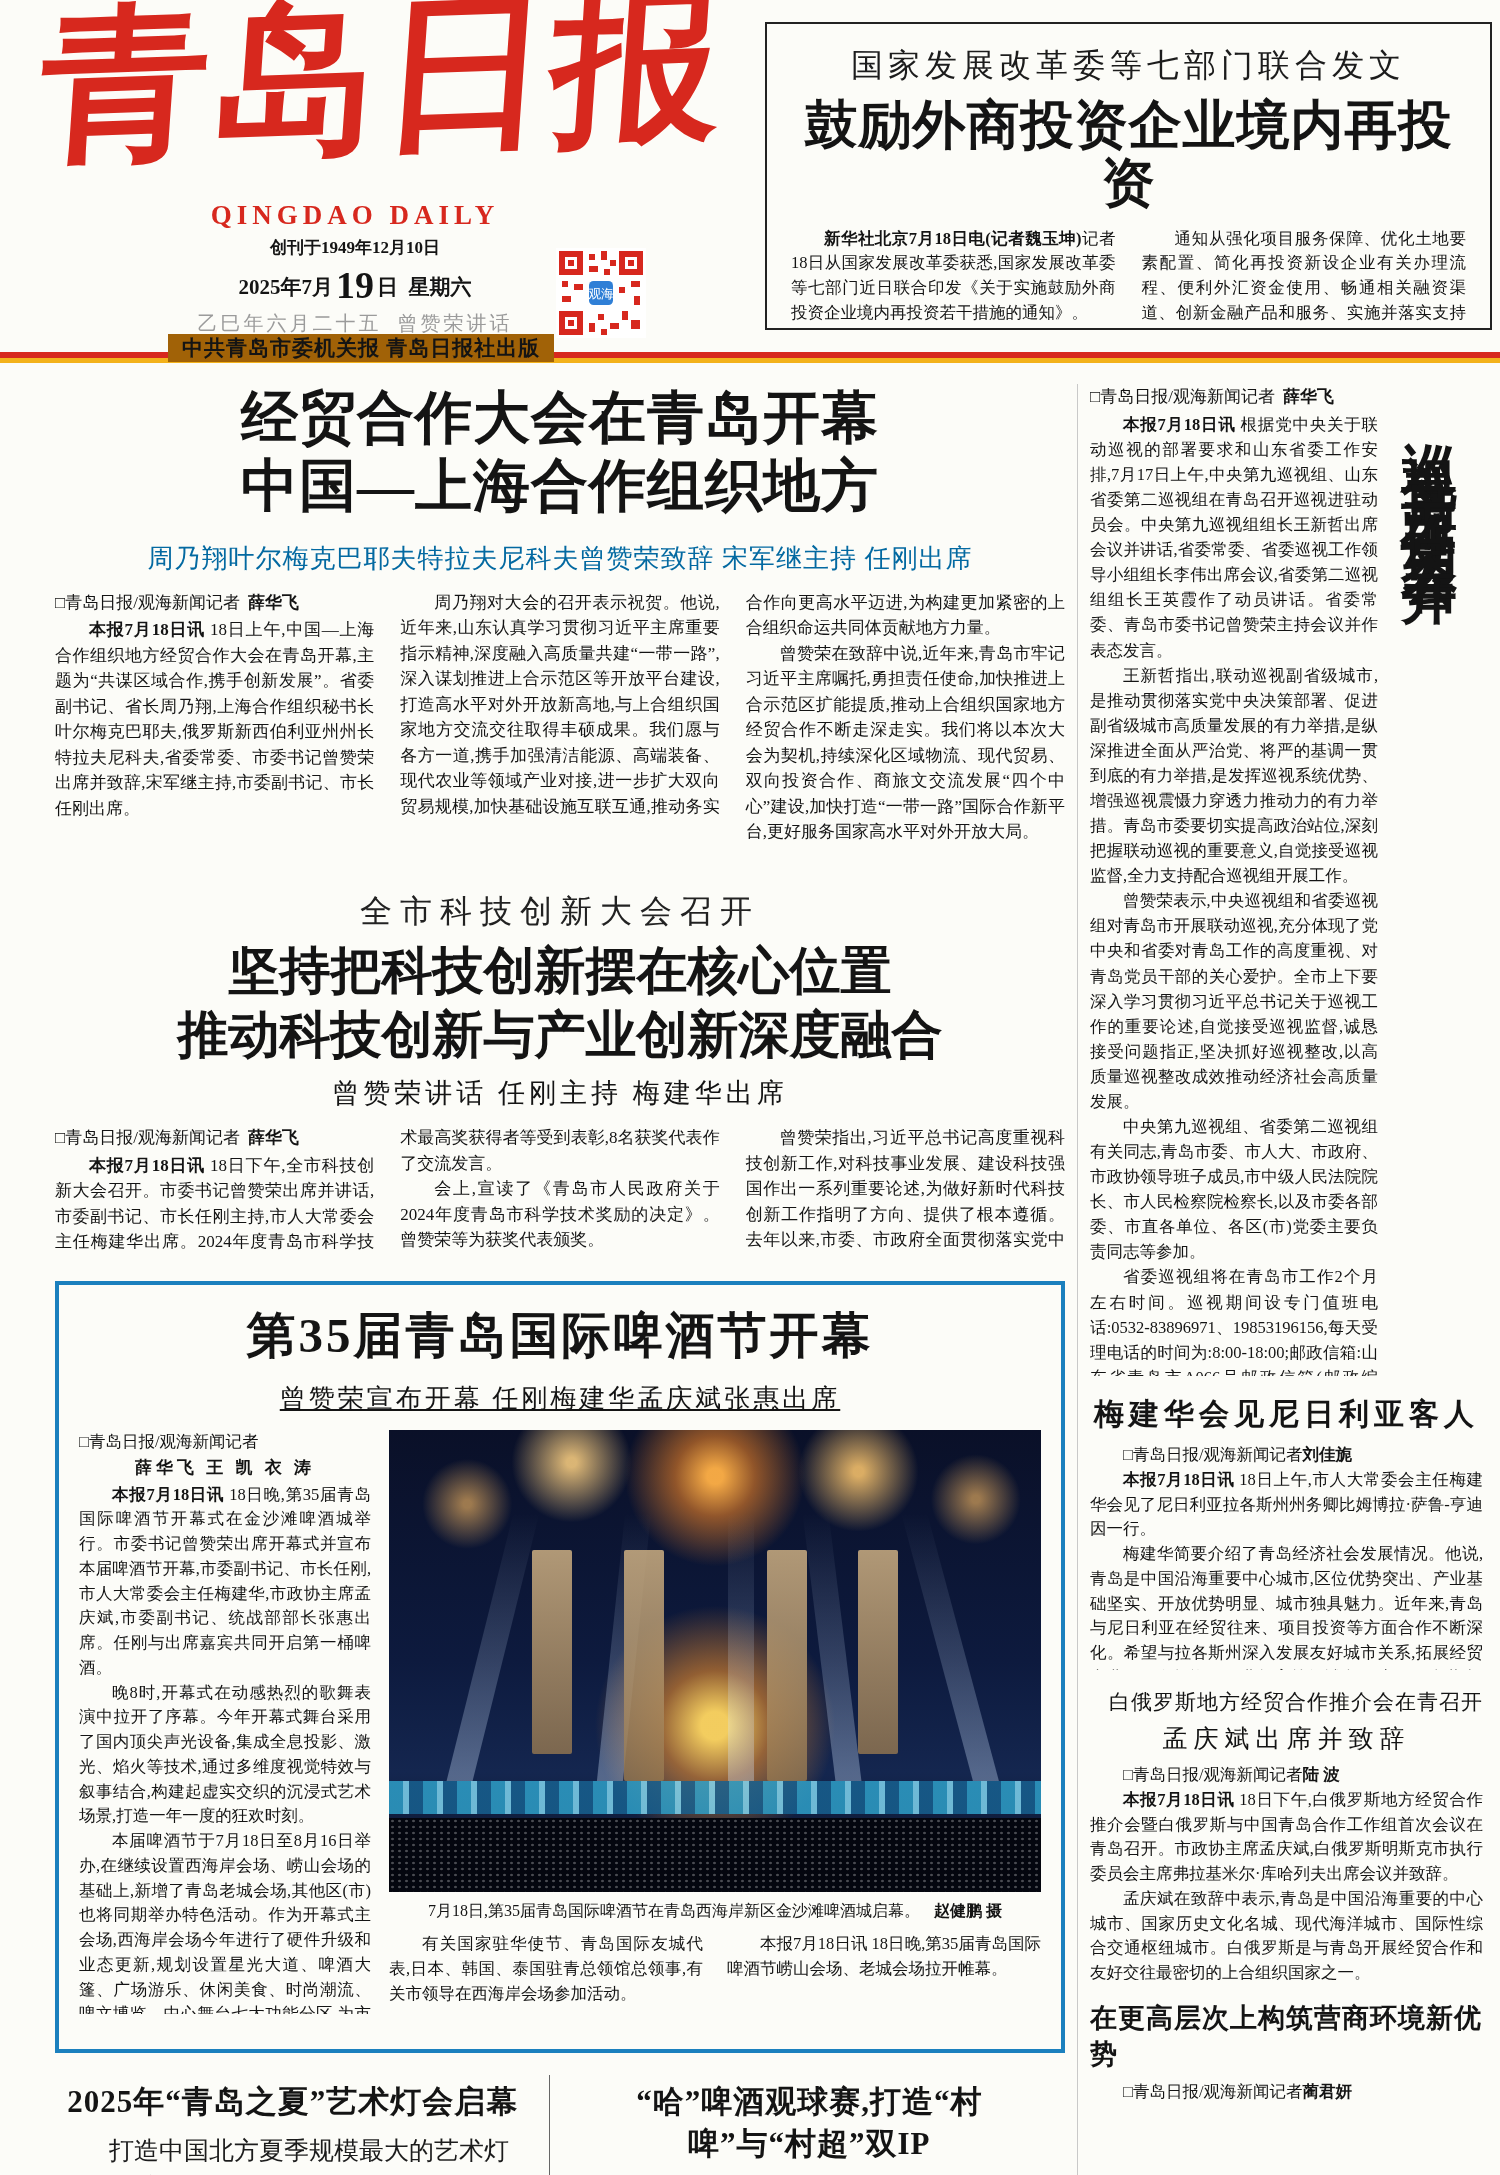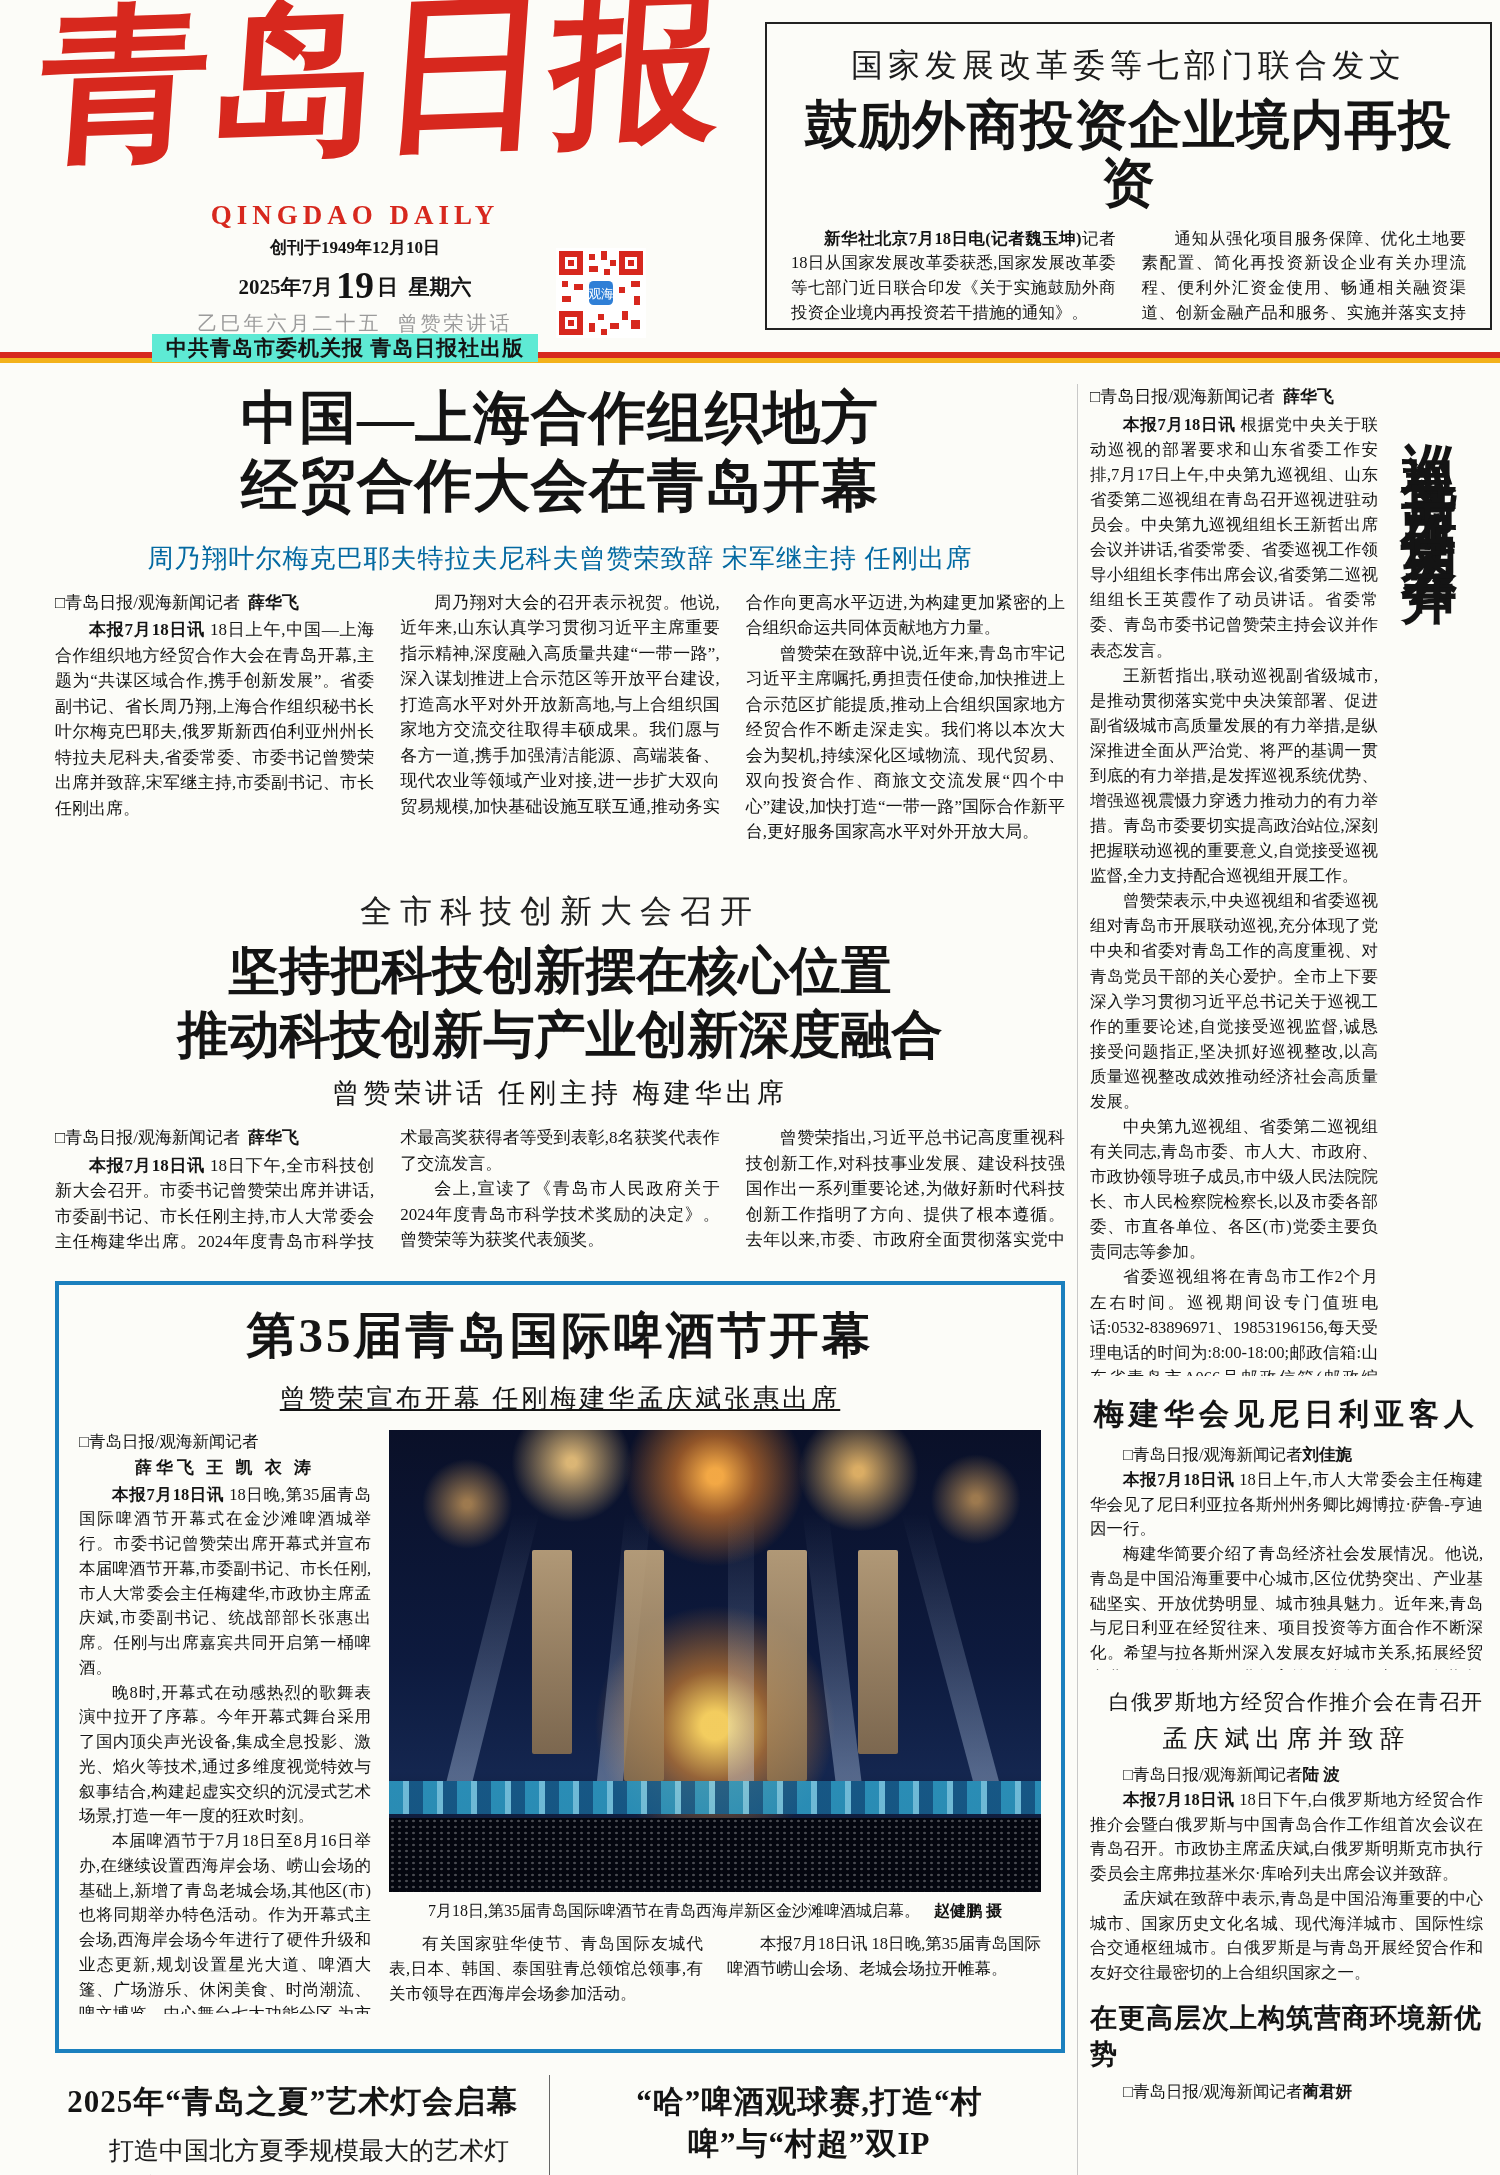--- a/index.html
+++ b/index.html
@@ -14,21 +14,21 @@
   .mast-en{color:#d7281e;font-weight:bold;font-size:27px;letter-spacing:5px;}
   .mast-founded{font-size:17px;font-weight:600;margin-top:5px;}
   .mast-date{font-size:21px;font-weight:700;margin-top:4px;}
   .mast-date .big{font-size:38px;font-weight:900;vertical-align:-4px;padding:0 3px;}
   .mast-lunar{font-size:20px;color:#9b9b9b;margin-top:3px;letter-spacing:3px;}
   .mast-issue{font-size:18px;font-weight:700;margin-top:5px;}
   .qr{position:absolute;left:556px;top:248px;width:90px;height:90px;}
   .org-divider{position:absolute;left:0;right:0;top:334px;height:36px;}
   .org-divider .line-red{position:absolute;top:18px;left:0;right:0;height:6px;background:#d7281e;}
   .org-divider .line-gold{position:absolute;top:24px;left:0;right:0;height:5px;background:#f3b21b;}
-  .org-text{position:absolute;left:152px;top:0;background:#5eead4;padding:0 14px;
+  .org-text{position:absolute;left:168px;top:0;background:#a16207;padding:0 14px;
             font-size:21px;font-weight:700;z-index:2;letter-spacing:1px;}
   
   .tr-box{position:absolute;left:765px;top:22px;width:727px;height:308px;border:2px solid #222;
           box-sizing:border-box;padding:12px 24px 10px;background:#fcfcf8;}
   .tr-kicker{text-align:center;font-family:"Liberation Sans","DejaVu Sans",sans-serif;
              font-size:32px;font-weight:500;letter-spacing:5px;margin-top:8px;color:#1c1c1c;}
   .tr-hl{text-align:center;font-size:53px;font-weight:900;letter-spacing:1px;margin-top:8px;line-height:1.1;}
   .tr-body{margin-top:14px;column-count:2;column-gap:26px;font-size:16.5px;line-height:1.5;
            height:122px;overflow:hidden;text-align:justify;}
   p{margin:0;}
@@ -173,22 +173,22 @@
       </div>
     </div>
   </div>
 
   <div class="main">
 
     <div>
 
       <div>
         <div class="lede-hl">
+          <div>经贸合作大会在青岛开幕</div>
           <div>中国—上海合作组织地方</div>
-          <div>经贸合作大会在青岛开幕</div>
         </div>
         <div class="lede-sub">周乃翔叶尔梅克巴耶夫特拉夫尼科夫曾赞荣致辞  宋军继主持  任刚出席</div>
         <div class="body3 lede-body">
           <p class="byline"><span>□青岛日报/观海新闻记者</span><b>薛华飞</b></p>
           <p class="indent"><b>本报7月18日讯</b><span>  18日上午,中国—上海合作组织地方经贸合作大会在青岛开幕,主题为“共谋区域合作,携手创新发展”。省委副书记、省长周乃翔,上海合作组织秘书长叶尔梅克巴耶夫,俄罗斯新西伯利亚州州长特拉夫尼科夫,省委常委、市委书记曾赞荣出席并致辞,宋军继主持,市委副书记、市长任刚出席。</span></p>
           <span><p class="indent">周乃翔对大会的召开表示祝贺。他说,近年来,山东认真学习贯彻习近平主席重要指示精神,深度融入高质量共建“一带一路”,深入谋划推进上合示范区等开放平台建设,打造高水平对外开放新高地,与上合组织国家地方交流交往取得丰硕成果。我们愿与各方一道,携手加强清洁能源、高端装备、现代农业等领域产业对接,进一步扩大双向贸易规模,加快基础设施互联互通,推动务实合作向更高水平迈进,为构建更加紧密的上合组织命运共同体贡献地方力量。</p><p class="indent">曾赞荣在致辞中说,近年来,青岛市牢记习近平主席嘱托,勇担责任使命,加快推进上合示范区扩能提质,推动上合组织国家地方经贸合作不断走深走实。我们将以本次大会为契机,持续深化区域物流、现代贸易、双向投资合作、商旅文交流发展“四个中心”建设,加快打造“一带一路”国际合作新平台,更好服务国家高水平对外开放大局。</p></span>
         </div>
       </div>
 
       <div class="tech">

